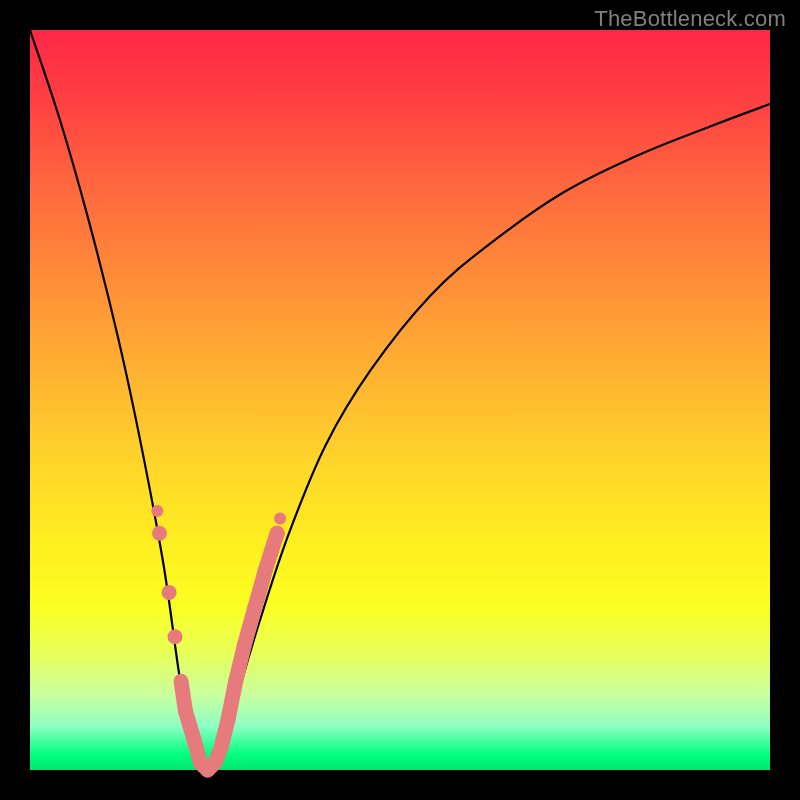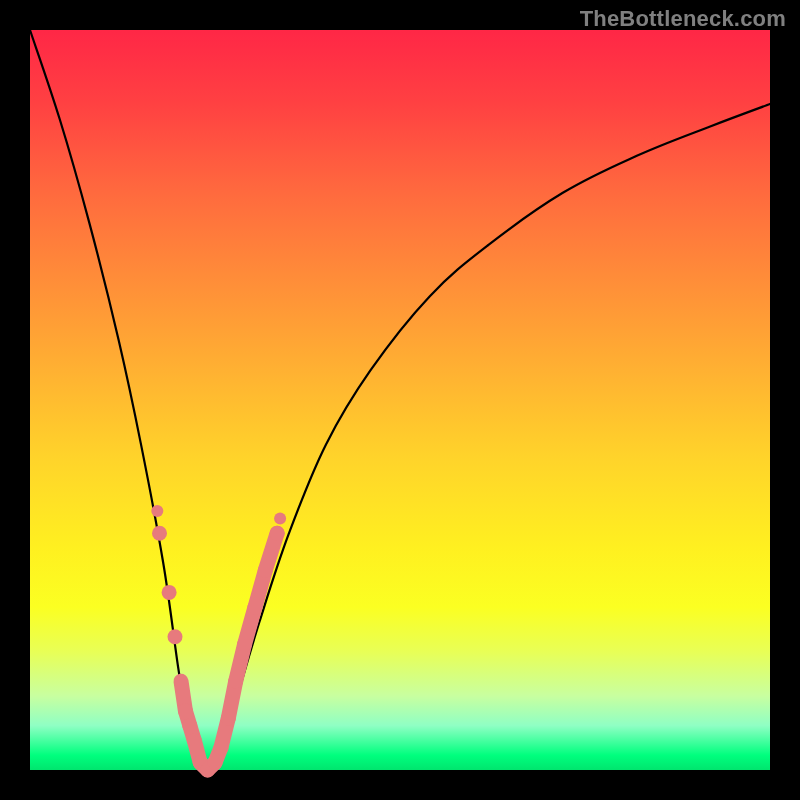--- a/index.html
+++ b/index.html
@@ -39,21 +39,21 @@
       #00ff7e 98%,
       #00e56e 100%
     );
   }
   .watermark {
     position: absolute;
     top: 6px;
     right: 14px;
     color: #808080;
     font-size: 22px;
-    font-weight: 700;
+    font-weight: 400;
     letter-spacing: 0.2px;
     user-select: none;
   }
   svg.overlay {
     position: absolute;
     left: 0;
     top: 0;
     width: 740px;
     height: 740px;
     overflow: visible;

